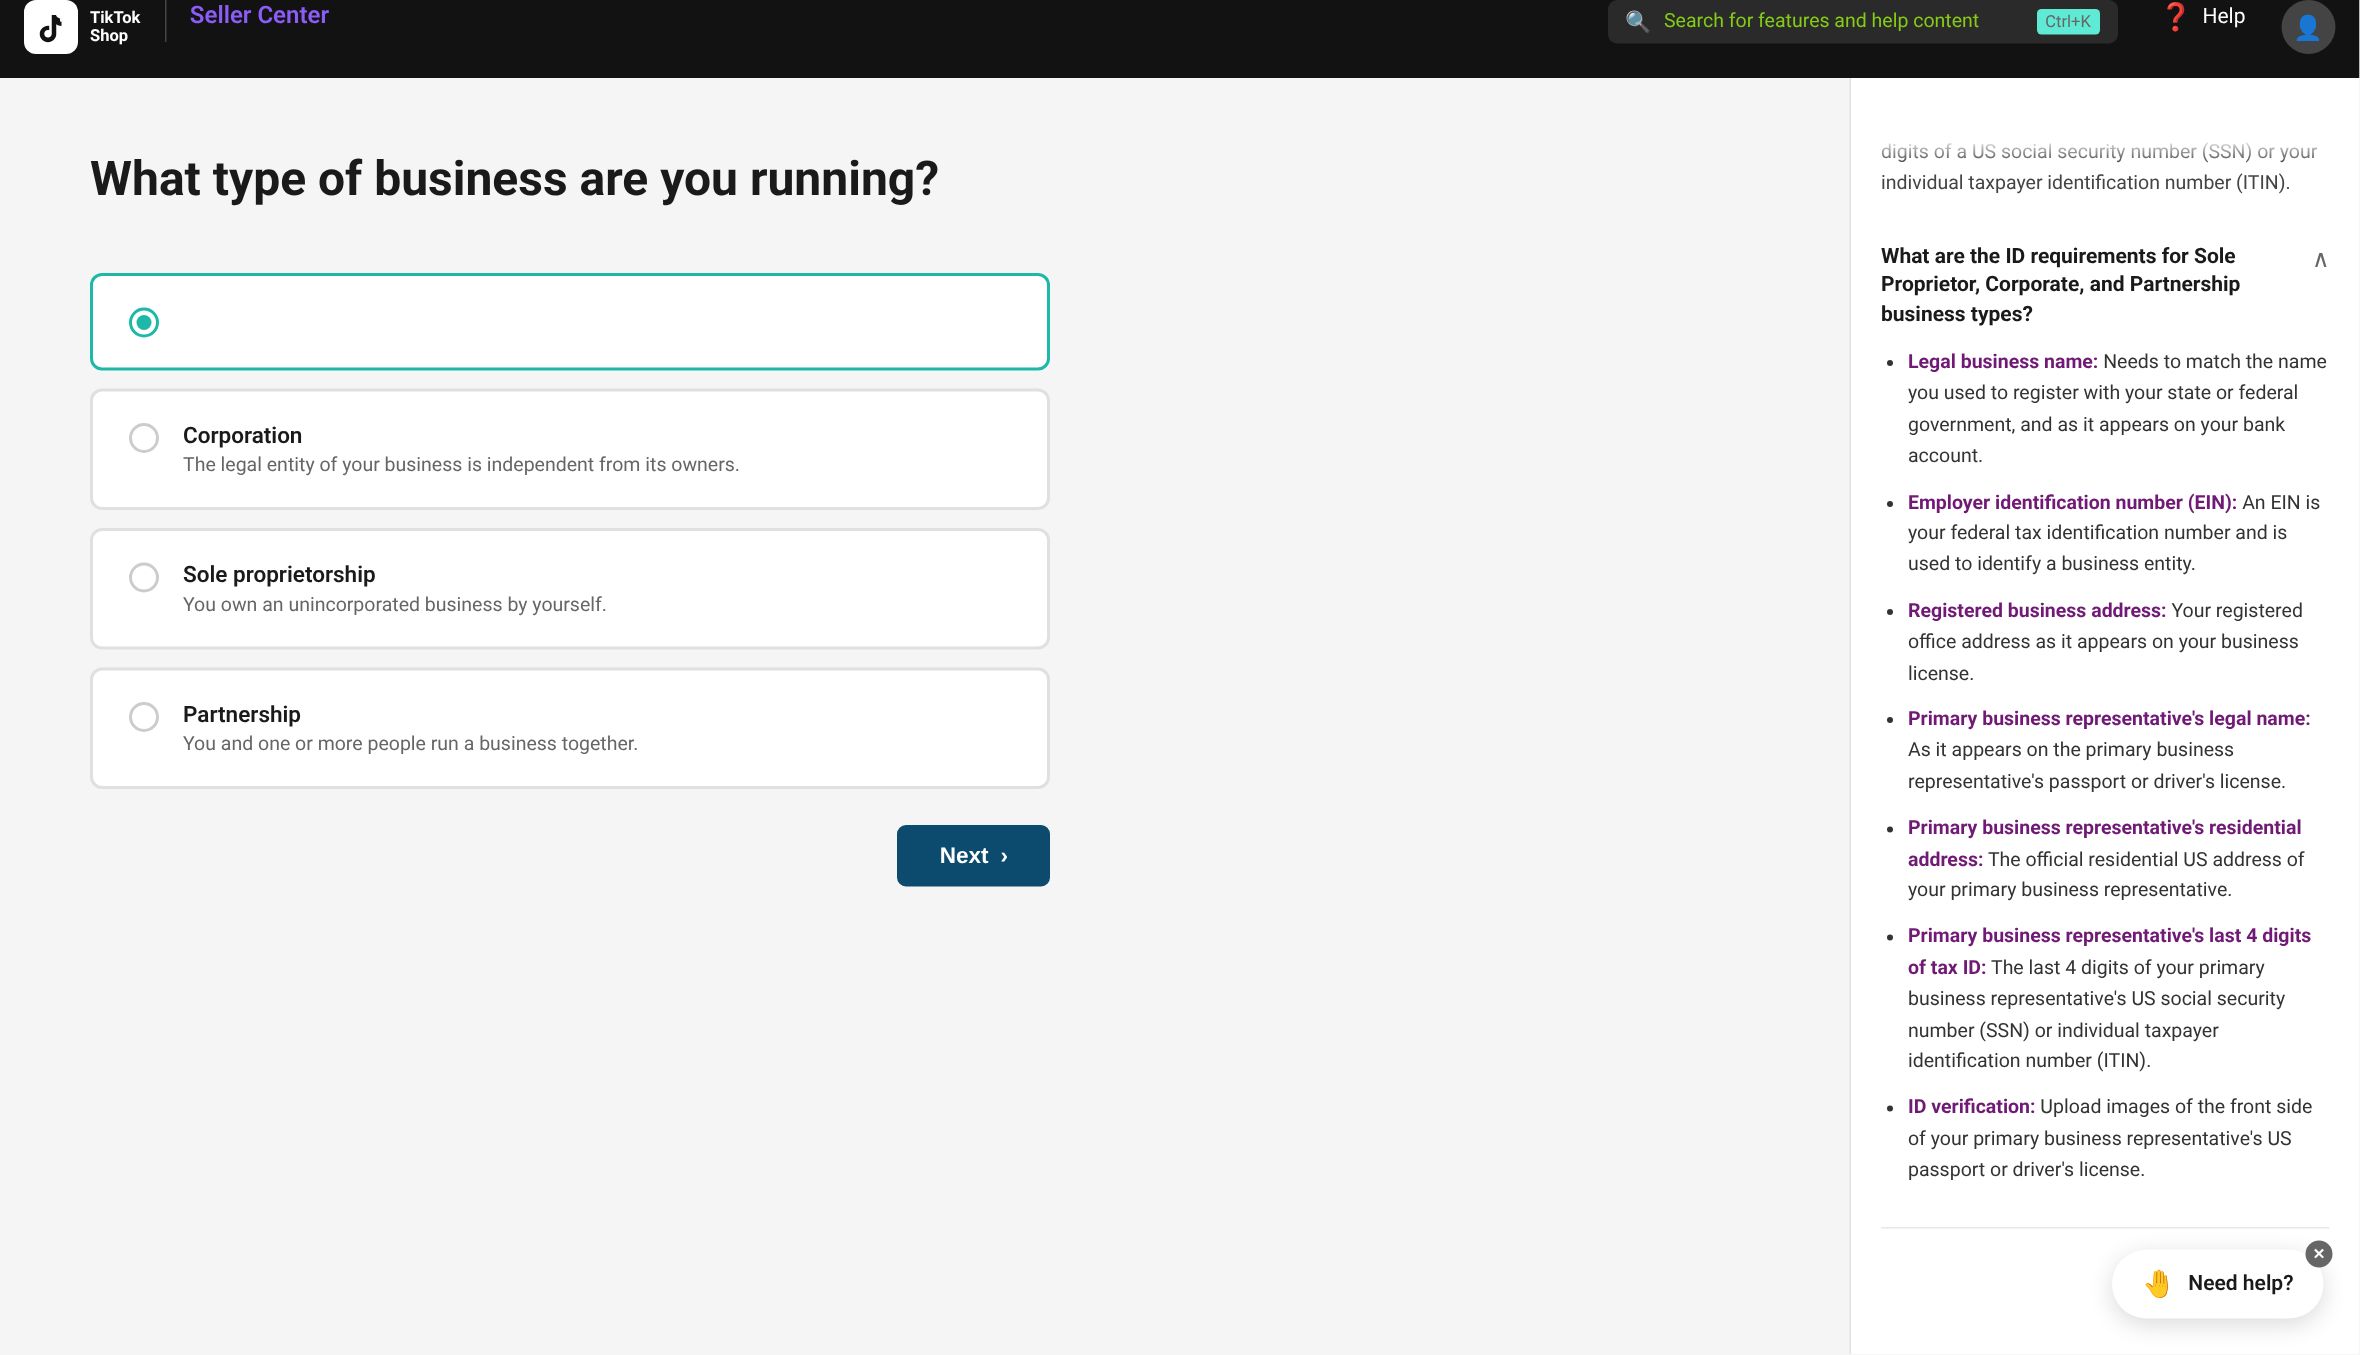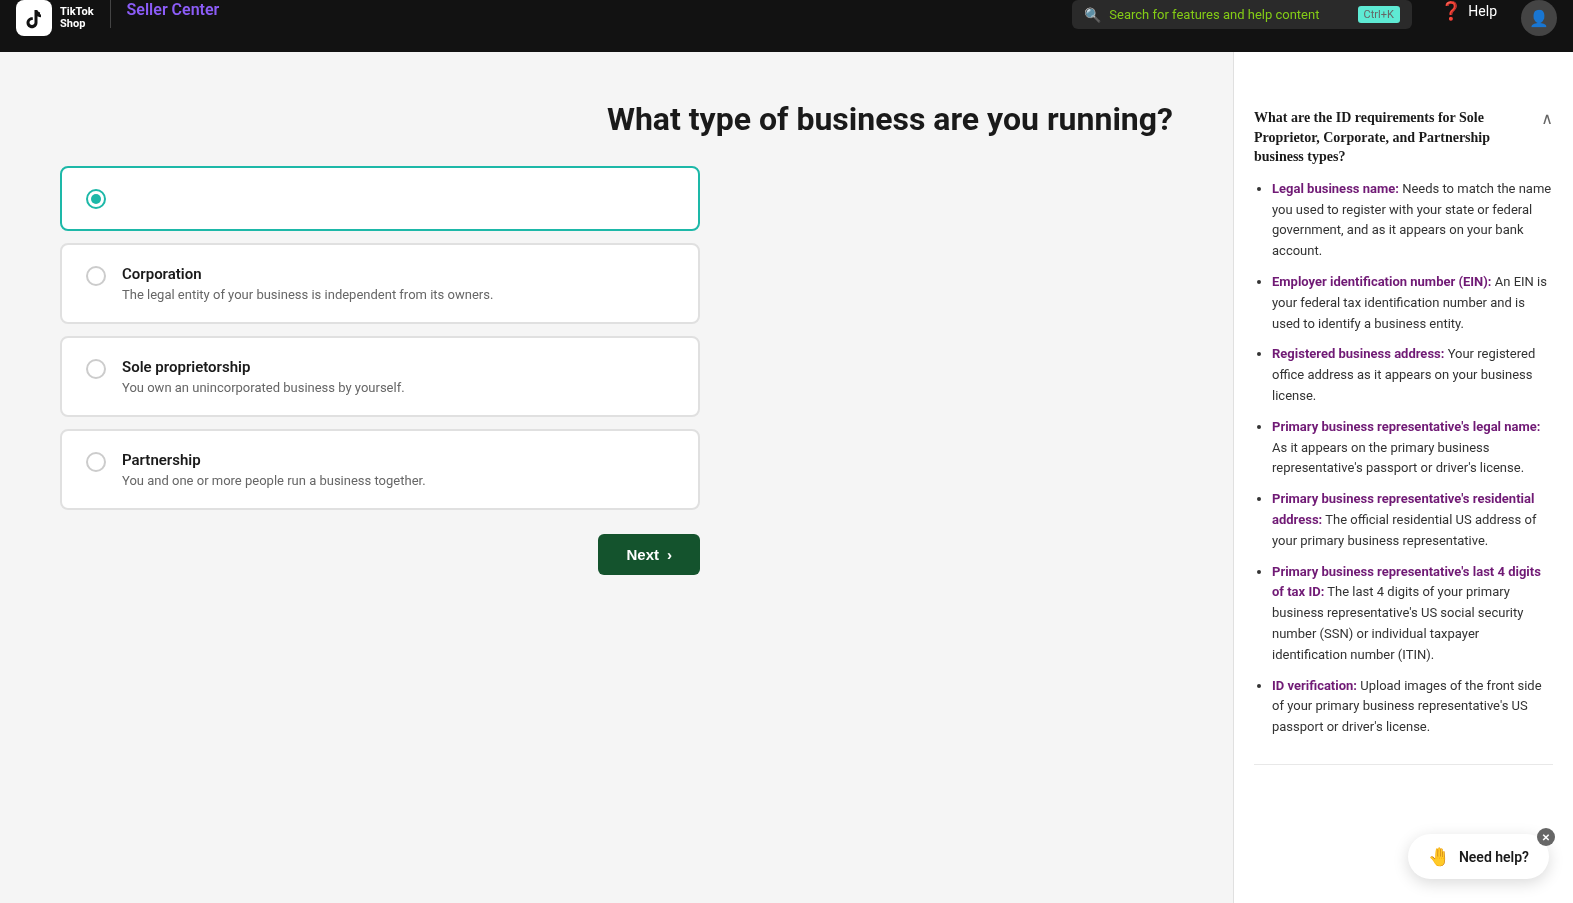--- a/index.html
+++ b/index.html
@@ -114,22 +114,21 @@
     
     .left-content {
       flex: 1;
       padding: 48px 60px 40px 60px;
       overflow-y: auto;
     }
     .page-title {
       font-size: 32px;
       font-weight: 700;
       color: #1a1a1a;
-      margin-bottom: 28px;
-      text-align: right;
+      margin-bottom: 44px;
     }
 
     
     .options-list {
       display: flex;
       flex-direction: column;
       gap: 12px;
       max-width: 640px;
     }
     .option-card {
@@ -180,21 +179,21 @@
     }
 
     
     .next-btn-container {
       max-width: 640px;
       display: flex;
       justify-content: flex-end;
       margin-top: 24px;
     }
     .next-btn {
-      background: #14532d;
+      background: #0c4a6e;
       color: white;
       border: none;
       border-radius: 6px;
       padding: 12px 28px;
       font-size: 15px;
       font-weight: 600;
       cursor: pointer;
       display: flex;
       align-items: center;
       gap: 8px;
@@ -224,21 +223,20 @@
     .sidebar-section {
       border-bottom: 1px solid #e8e8e8;
       padding: 16px 0;
     }
     .sidebar-section-header {
       display: flex;
       align-items: flex-start;
       justify-content: space-between;
       gap: 16px;
       cursor: pointer;
-      font-family: Liberation Serif, serif;
     }
     .sidebar-section-title {
       font-size: 14px;
       font-weight: 700;
       color: #1a1a1a;
       line-height: 1.4;
       flex: 1;
     }
     .chevron-icon {
       font-size: 16px;
@@ -385,20 +383,21 @@
         <span>Next</span>
         <span>›</span>
       </button>
     </div>
   </div>
 
   <div class="right-sidebar">
     <div class="sidebar-fade-top"></div>
     <div class="sidebar-scroll-content">
 
+      <div class="sidebar-fade-text">digits of a US social security number (SSN) or your individual taxpayer identification number (ITIN).</div>
 
       <div class="sidebar-section">
         <div class="sidebar-section-header">
           <div class="sidebar-section-title">What are the ID requirements for Sole Proprietor, Corporate, and Partnership business types?</div>
           <span class="chevron-icon">∧</span>
         </div>
         <div class="sidebar-content">
           <ul>
             <li>
               <strong>Legal business name:</strong>

